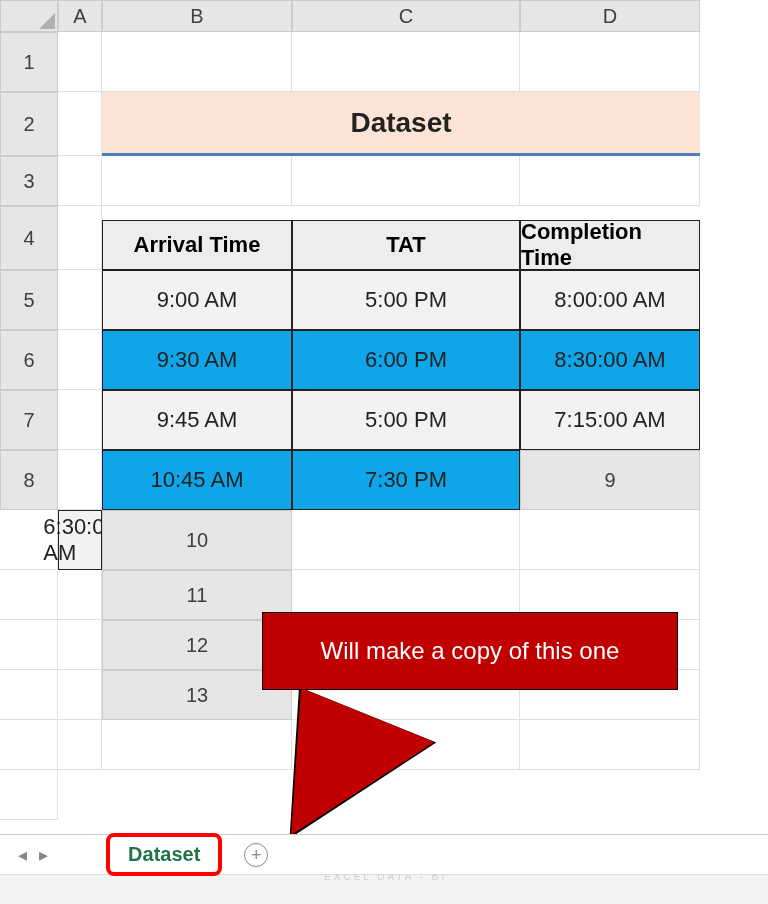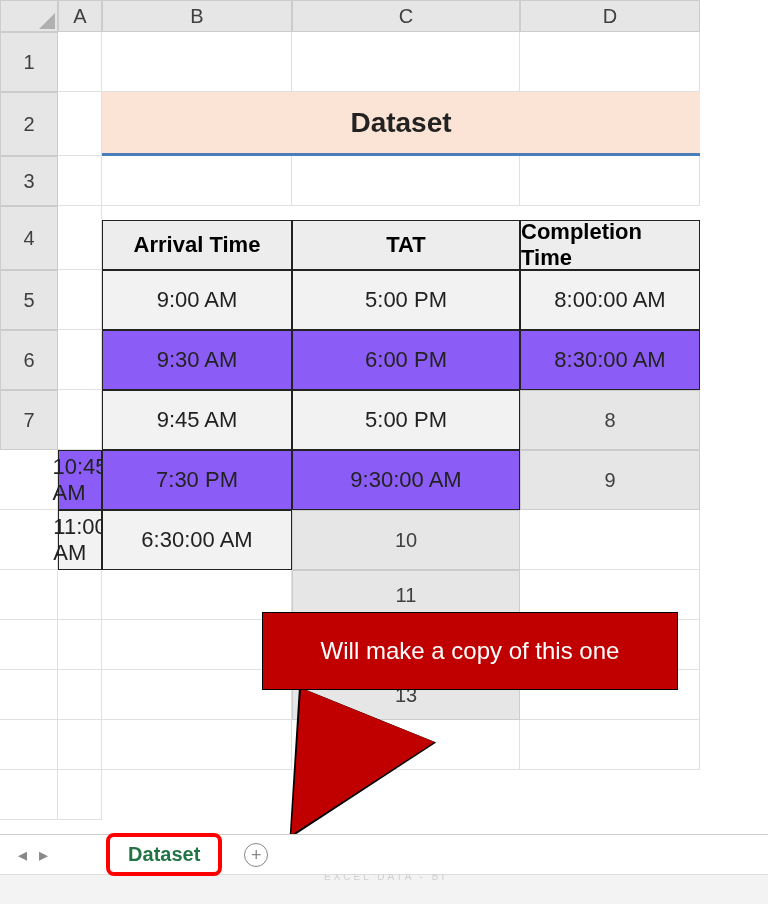--- a/index.html
+++ b/index.html
@@ -75,21 +75,21 @@
   }
   .tbl-cell {
     border: 1px solid #222;
     font-size: 22px;
     display: flex;
     align-items: center;
     justify-content: center;
     color: #222;
   }
   .shade { background: #f3f2f2; }
-  .plain { background: #8b5cf6; }
+  .plain { background: #0ea5e9; }
 
   
   .callout {
     position: absolute;
     left: 262px;
     top: 612px;
     width: 416px;
     height: 78px;
     background: #c00000;
     border: 1px solid #000;
@@ -230,30 +230,29 @@
   <div class="row-header">6</div>
   <div class="cell"></div>
   <div class="tbl-cell plain">9:30 AM</div>
   <div class="tbl-cell plain">6:00 PM</div>
   <div class="tbl-cell plain">8:30:00 AM</div>
 
   <div class="row-header">7</div>
   <div class="cell"></div>
   <div class="tbl-cell shade">9:45 AM</div>
   <div class="tbl-cell shade">5:00 PM</div>
+  <div class="tbl-cell shade">7:15:00 AM</div>
 
   <div class="row-header">8</div>
   <div class="cell"></div>
   <div class="tbl-cell plain">10:45 AM</div>
   <div class="tbl-cell plain">7:30 PM</div>
-  <div class="tbl-cell plain">9:30:00 AM</div>
 
   <div class="row-header">9</div>
   <div class="cell"></div>
-  <div class="tbl-cell shade">11:00 AM</div>
   <div class="tbl-cell shade">6:30:00 AM</div>
 
   <div class="row-header">10</div>
   <div class="cell"></div>
   <div class="cell"></div>
   <div class="cell"></div>
   <div class="cell"></div>
 
   <div class="row-header">11</div>
   <div class="cell"></div>

